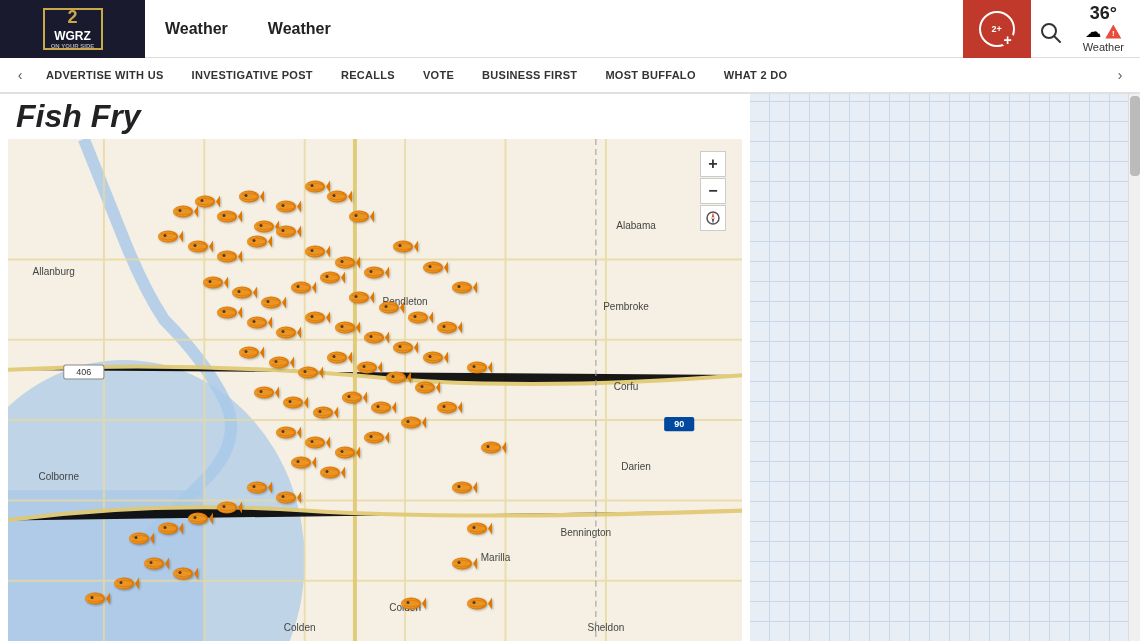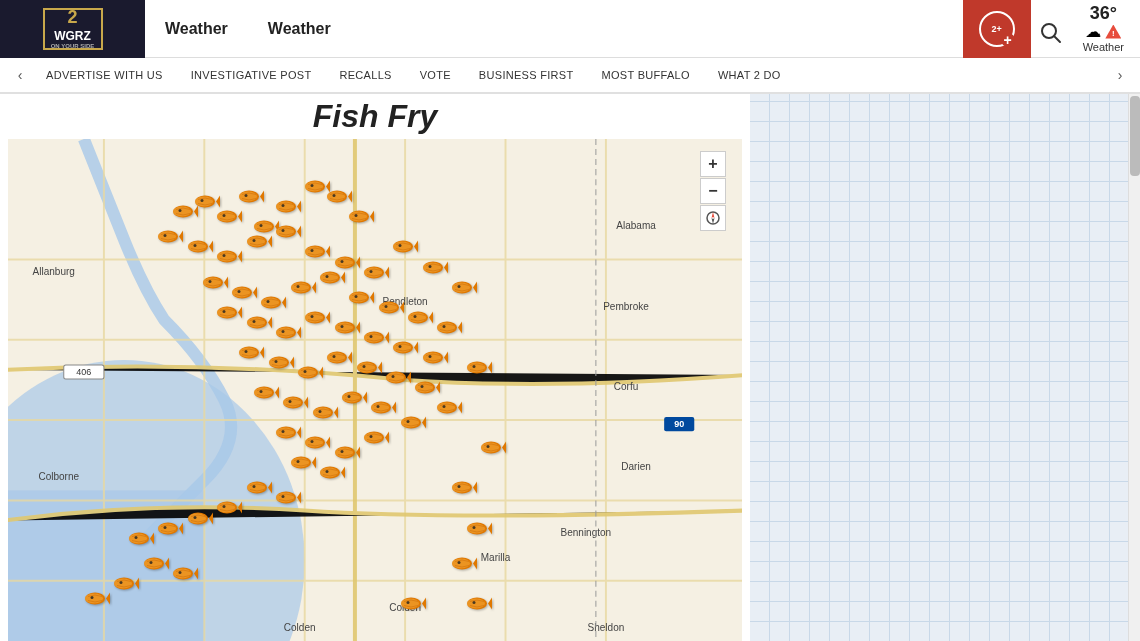--- a/index.html
+++ b/index.html
@@ -164,34 +164,33 @@
     }
     .sec-nav-items {
       display: flex;
       align-items: center;
       flex: 1;
       overflow: hidden;
     }
     .sec-nav-item {
       padding: 0 14px;
       font-size: 11px;
-      font-weight: 400;
+      font-weight: 700;
       color: #333;
       text-transform: uppercase;
       cursor: pointer;
       white-space: nowrap;
       letter-spacing: 0.3px;
     }
 
     
     .main-content {
       display: flex;
       height: calc(641px - 58px - 36px);
       background: #eab308;
-      text-align: center;
     }
 
     
     .content-left {
       flex: 1;
       display: flex;
       flex-direction: column;
       overflow: hidden;
       background: #fff;
     }

